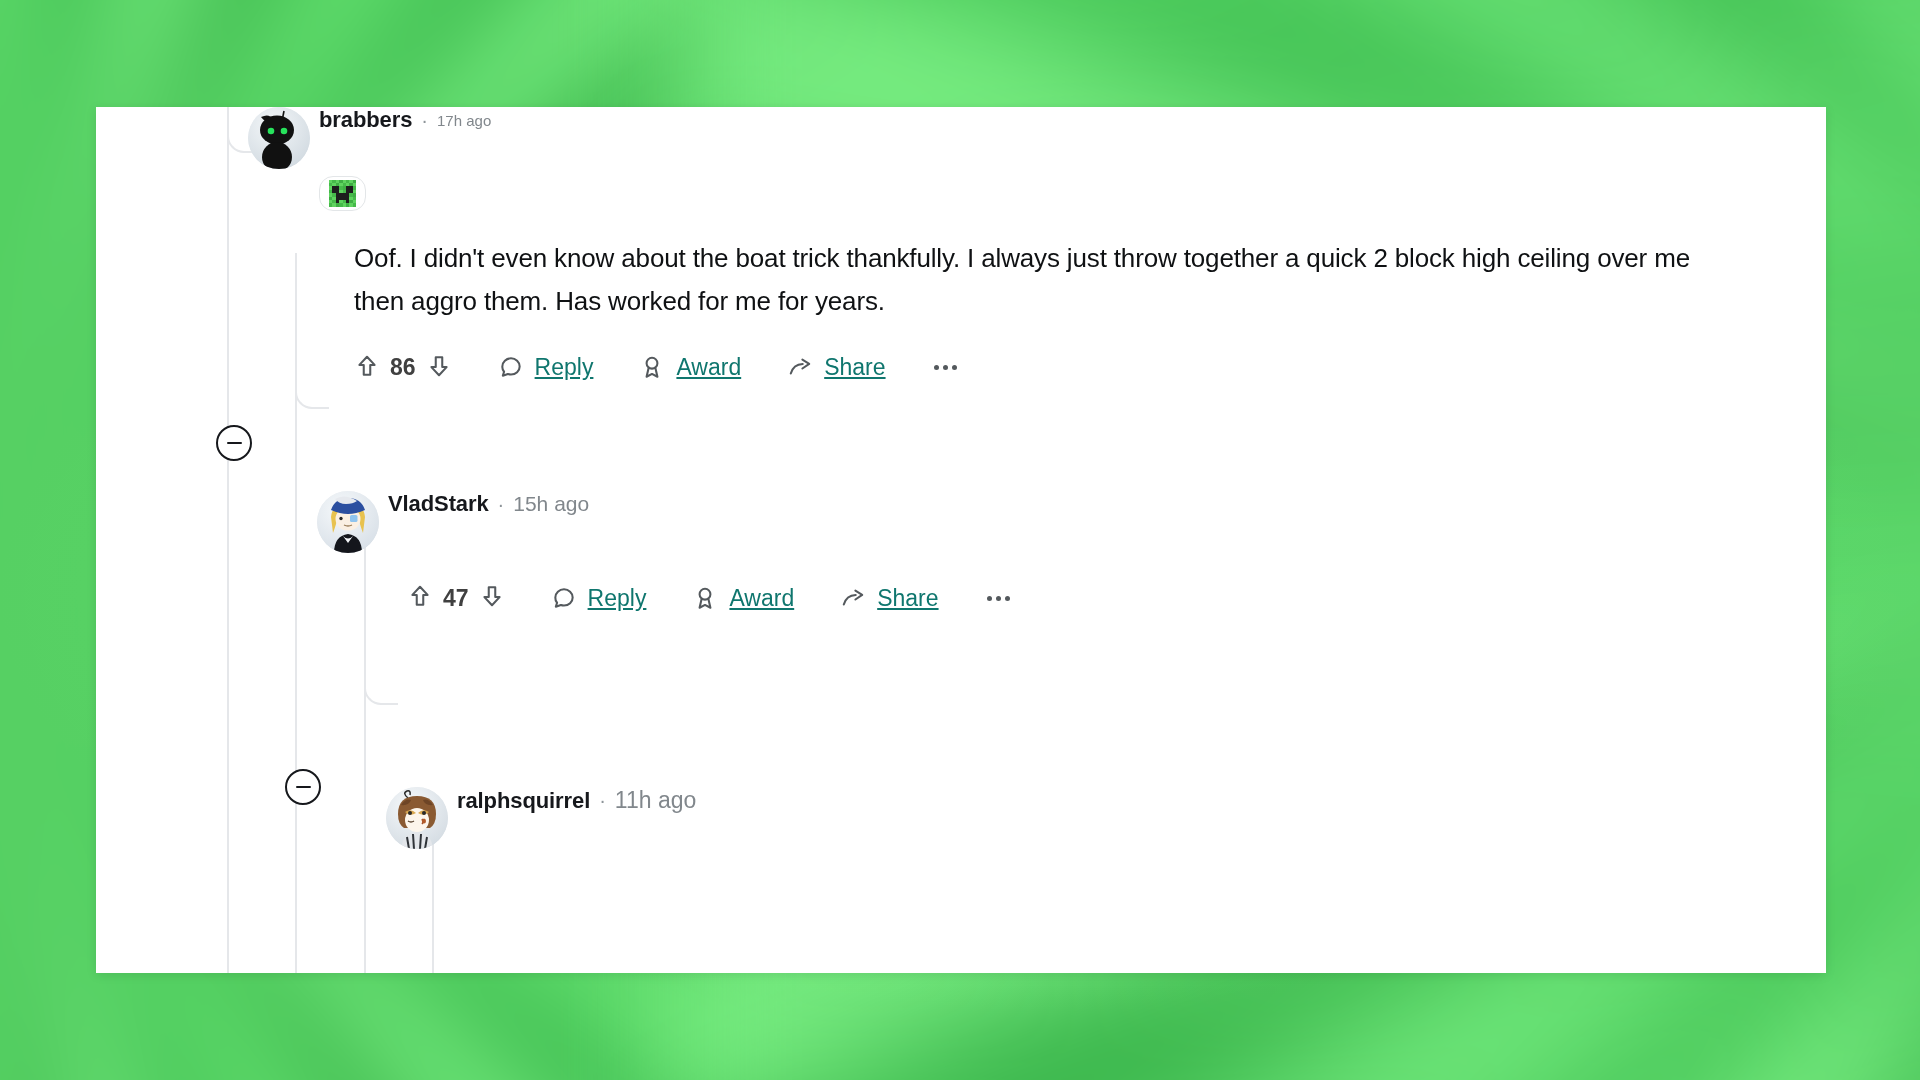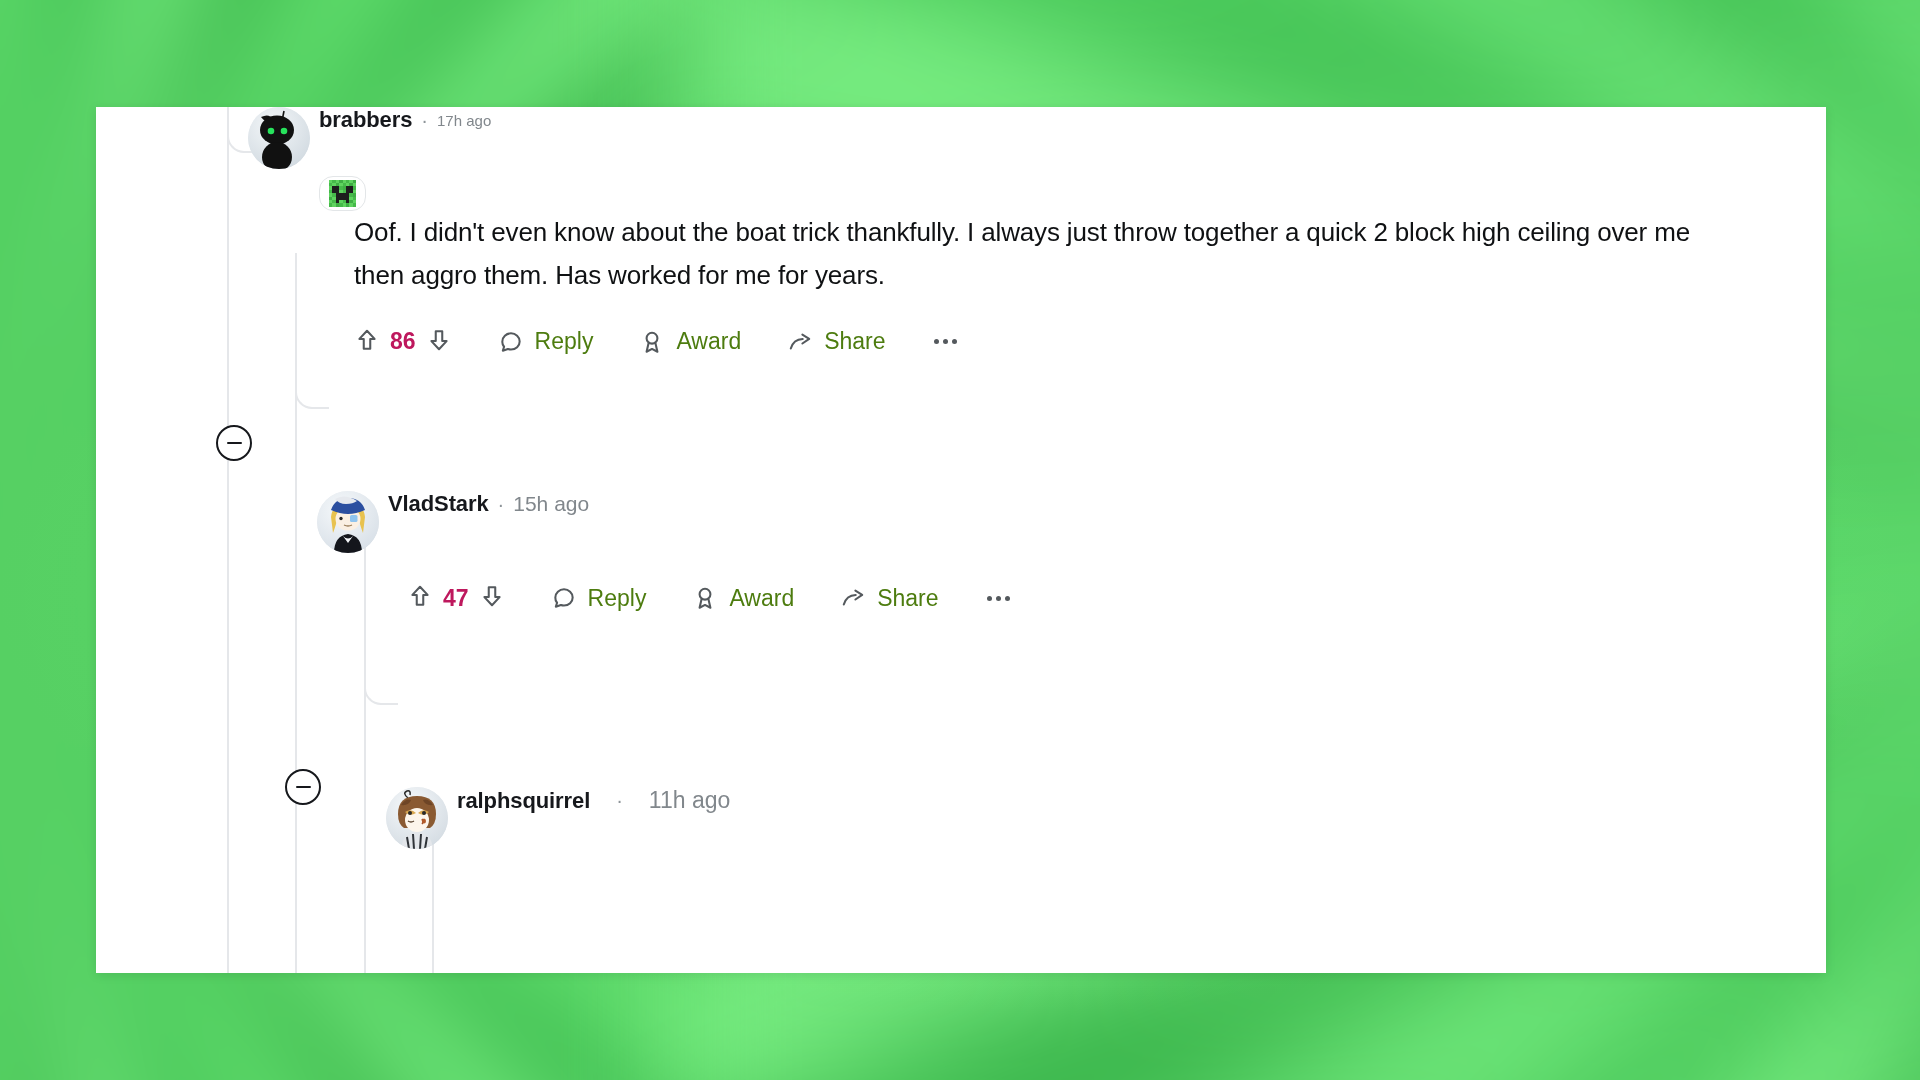--- a/index.html
+++ b/index.html
@@ -106,27 +106,28 @@
 
   .cbody {
     color: #0f1113;
     letter-spacing: -.15px;
   }
 
   
   .actions { display: flex; align-items: center; }
   .act {
     display: flex;
-    align-items: center;
-    color: #4d7c0f;
+    align-items: flex-start;
+    color: #0f766e;
     white-space: nowrap;
+    text-decoration: underline;
   }
   .act svg { display: block; }
   .votes { display: flex; align-items: center; }
-  .vcount { color: #be185d; font-weight: bold; }
+  .vcount { color: #404040; font-weight: bold; }
 
   .collapse {
     border: 2px solid #16181c;
     border-radius: 50%;
     display: flex;
     align-items: center;
     justify-content: center;
     position: absolute;
     background: #fff;
   }
@@ -281,21 +282,21 @@
             <i style="background:#3fae44"></i>
             <i style="background:#46b94a"></i>
             <i style="background:#5fd35f"></i>
             <i style="background:#3fae44"></i>
             <i style="background:#5fd35f"></i>
             <i style="background:#46b94a"></i>
         </span>
       </span>
     </div>
 
-    <div class="cbody" style="margin-left:106px; width:1366px; font-size:26px; line-height:43px;">Oof. I didn't even know about the boat trick thankfully. I always just throw together a quick 2 block high ceiling over me then aggro them. Has worked for me for years.</div>
+    <div class="cbody" style="margin-left:106px; margin-top:26px; width:1366px; font-size:26px; line-height:43px;">Oof. I didn't even know about the boat trick thankfully. I always just throw together a quick 2 block high ceiling over me then aggro them. Has worked for me for years.</div>
 
     <div class="actions" style="margin-left:106px; margin-top:22px; height:46px; gap:0;">
 
       <div class="votes" style="gap:10px;">
         <span style="cursor:pointer;">
           <svg width="26" height="26" viewBox="0 0 24 24" fill="none" stroke="#54595d" stroke-width="1.9" stroke-linecap="round" stroke-linejoin="round">
             <path d="M12 3.5 L19 11 h-4 v9 h-6 v-9 H5 z"></path>
           </svg>
         </span>
         <span class="vcount" style="font-size:23px;">86</span>
@@ -457,21 +458,21 @@
 
           <path d="M22 34 q3 2 6 0" stroke="#5a4632" stroke-width="1.4" fill="none"></path>
           <path d="M36 32 q2 3 0 5" stroke="#a0522d" stroke-width="1.6" fill="none"></path>
           <ellipse cx="38" cy="34" rx="2" ry="2.6" fill="#b35b2a"></ellipse>
 
           <path d="M15 62 q1 -15 16 -17 q15 2 16 17 z" fill="#e3e6ea"></path>
           <path d="M21 50 l2 12 M27 47 l1 15 M35 47 l-1 15 M41 50 l-2 12" stroke="#2f3338" stroke-width="2"></path>
         </svg>
       </div>
 
-      <div style="display:flex;align-items:center;gap:26px;">
+      <div style="display:flex;align-items:center;gap:9px;">
         <span class="uname" style="font-size:22px;">ralphsquirrel</span>
         <span class="dot" style="font-size:20px;">·</span>
         <span class="ago" style="font-size:23px;">11h ago</span>
       </div>
     </div>
 
 
   </div>
 
 </div>

